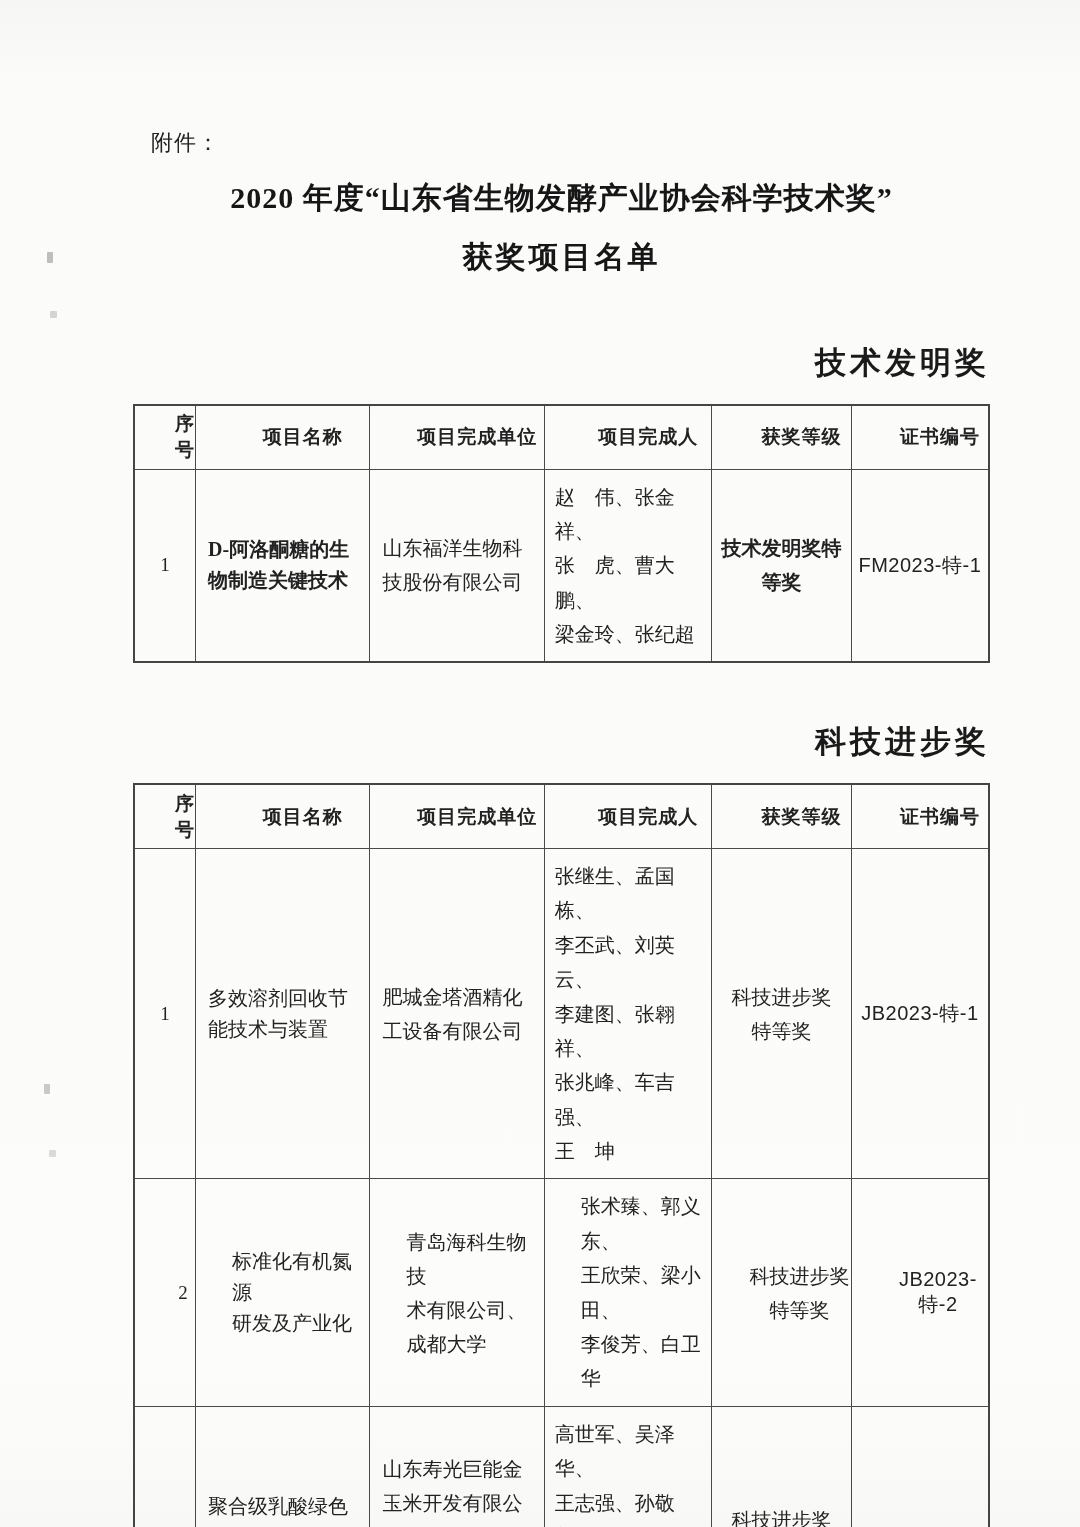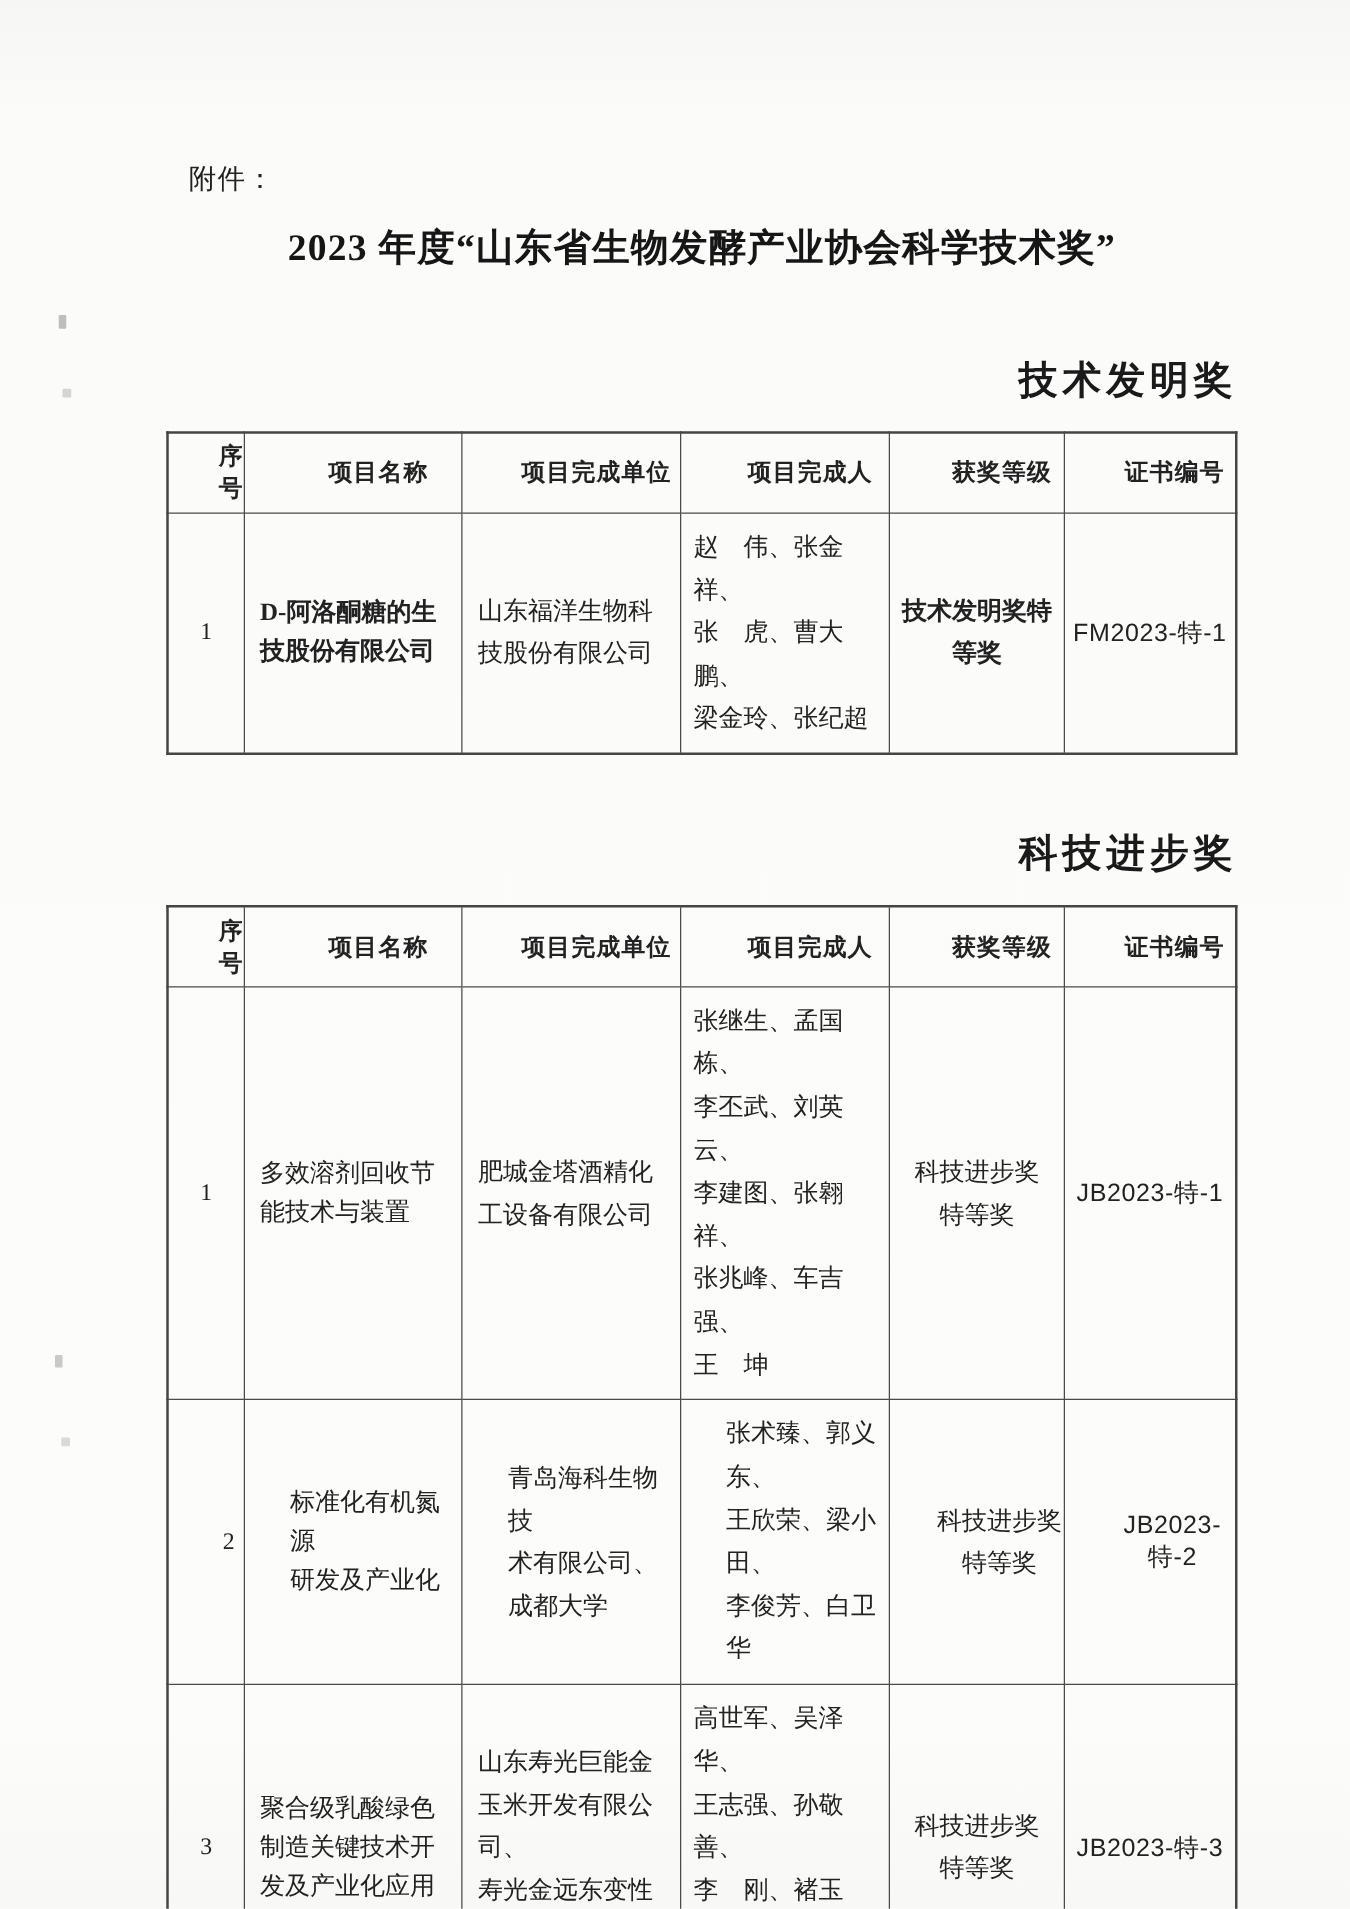--- a/index.html
+++ b/index.html
@@ -128,21 +128,22 @@
 <body>
 
 <div class="page">
   <span class="artifact a1"></span>
   <span class="artifact a2"></span>
   <span class="artifact a3"></span>
   <span class="artifact a4"></span>
 
   <div class="content">
     <div class="attachment">附件：</div>
-    <div class="title-line1">2023 年度“山东省生物发酵产业协会科学技术奖”</div>
+    <div class="title-line1">2020 年度“山东省生物发酵产业协会科学技术奖”</div>
+    <div class="title-line2">获奖项目名单</div>
 
     <div class="section-heading first">技术发明奖</div>
 
     <table class="award-table">
       <colgroup>
         <col class="c-no">
           <col class="c-proj">
           <col class="c-org">
           <col class="c-ppl">
           <col class="c-awd">
@@ -155,21 +156,21 @@
           <th class="col-header">项目完成单位</th>
           <th class="col-header">项目完成人</th>
           <th class="col-header">获奖等级</th>
           <th class="col-header">证书编号</th>
         </tr>
       </thead>
       <tbody>
         <tr class="t1-r1">
           <td class="cell-serial">1</td>
           <td class="cell-project emph">D-阿洛酮糖的生
-技股份有限公司</td>
+物制造关键技术</td>
           <td class="cell-org">山东福洋生物科
 技股份有限公司</td>
           <td class="cell-people">赵　伟、张金祥、
 张　虎、曹大鹏、
 梁金玲、张纪超</td>
           <td class="cell-award emph">技术发明奖特
 等奖</td>
           <td class="cell-cert">FM2023-特-1</td>
         </tr>
       </tbody>

